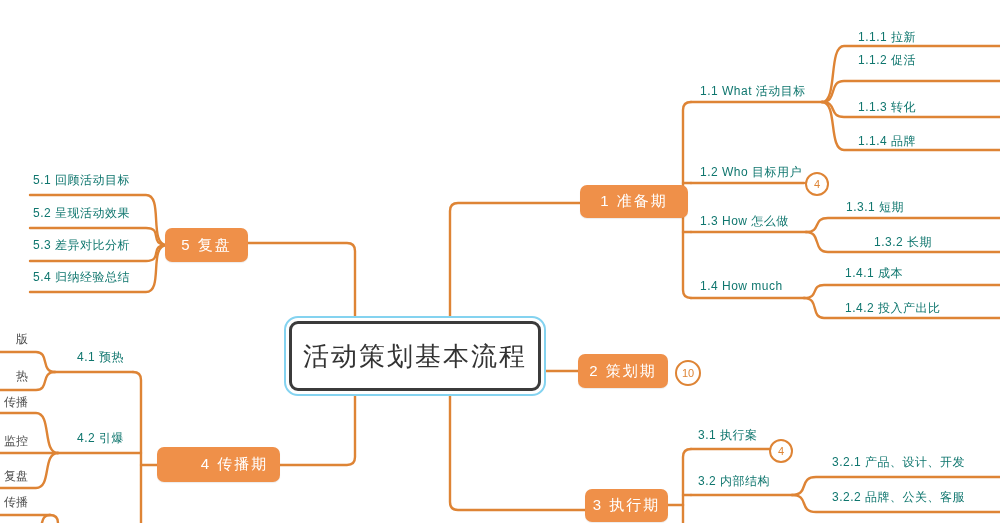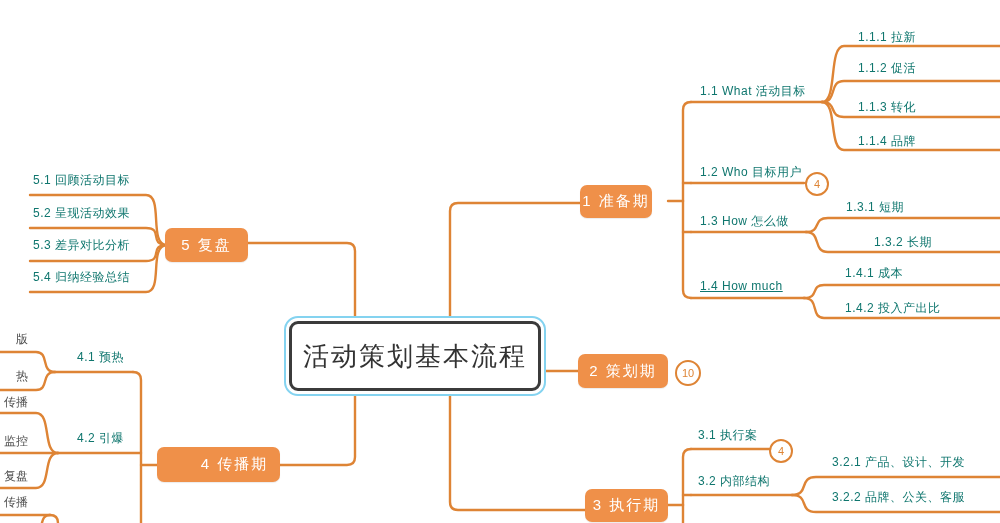--- a/index.html
+++ b/index.html
@@ -88,40 +88,40 @@
       <path d="M50,515 Q58,515 58,523"></path>
       <path d="M50,515 H-5"></path>
       <path d="M50,515 C38,515 46,530 34,532"></path>
     </g>
   </svg>
 
   <div class="center-sel">
     <div class="center-box">活动策划基本流程</div>
   </div>
 
-  <div class="node" style="left:580px;top:185px;width:72px;height:33px;">1 准备期</div>
+  <div class="node" style="left:580px;top:185px;width:108px;height:33px;">1 准备期</div>
   <div class="node" style="left:578px;top:354px;width:90px;height:34px;">2 策划期</div>
   <div class="node" style="left:585px;top:489px;width:83px;height:33px;">3 执行期</div>
   <div class="node" style="left:157px;top:447px;width:91px;height:35px;padding-left:32px;">4 传播期</div>
   <div class="node" style="left:165px;top:228px;width:83px;height:34px;">5 复盘</div>
 
   <div class="badge" style="left:675px;top:360px;width:22px;height:22px;">10</div>
   <div class="badge" style="left:805px;top:172px;width:20px;height:20px;">4</div>
   <div class="badge" style="left:769px;top:439px;width:20px;height:20px;">4</div>
 
   <div class="lbl" style="left:700px;top:83px;">1.1 What 活动目标</div>
   <div class="lbl" style="left:858px;top:29px;">1.1.1 拉新</div>
-  <div class="lbl" style="left:858px;top:60px;text-align:right;">1.1.2 促活</div>
+  <div class="lbl" style="left:858px;top:52px;text-align:right;">1.1.2 促活</div>
   <div class="lbl" style="left:858px;top:99px;">1.1.3 转化</div>
   <div class="lbl" style="left:858px;top:133px;">1.1.4 品牌</div>
   <div class="lbl" style="left:700px;top:164px;">1.2 Who 目标用户</div>
   <div class="lbl" style="left:700px;top:213px;">1.3 How 怎么做</div>
   <div class="lbl" style="left:846px;top:199px;">1.3.1 短期</div>
   <div class="lbl" style="left:846px;top:234px;margin-left:28px;">1.3.2 长期</div>
-  <div class="lbl" style="left:700px;top:279px;text-decoration:underline;">1.4 How much</div>
+  <div class="lbl" style="left:700px;top:279px;">1.4 How much</div>
   <div class="lbl" style="left:845px;top:265px;">1.4.1 成本</div>
   <div class="lbl" style="left:845px;top:300px;">1.4.2 投入产出比</div>
 
   <div class="lbl" style="left:698px;top:427px;">3.1 执行案</div>
   <div class="lbl" style="left:698px;top:473px;">3.2 内部结构</div>
   <div class="lbl" style="left:832px;top:454px;">3.2.1 产品、设计、开发</div>
   <div class="lbl" style="left:832px;top:489px;">3.2.2 品牌、公关、客服</div>
 
   <div class="lbl" style="left:77px;top:349px;">4.1 预热</div>
   <div class="lbl" style="left:77px;top:430px;">4.2 引爆</div>

